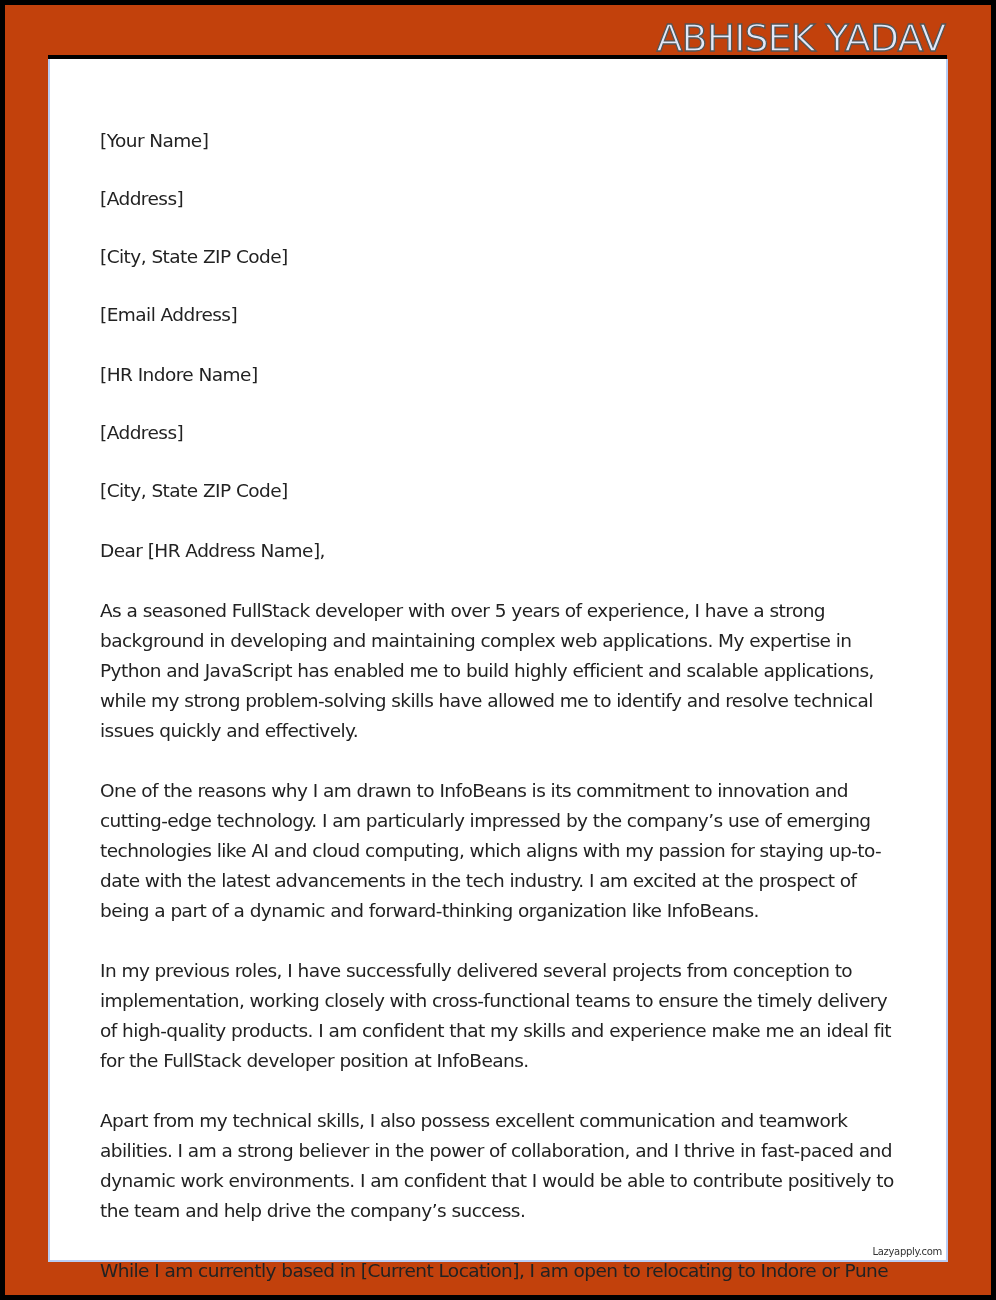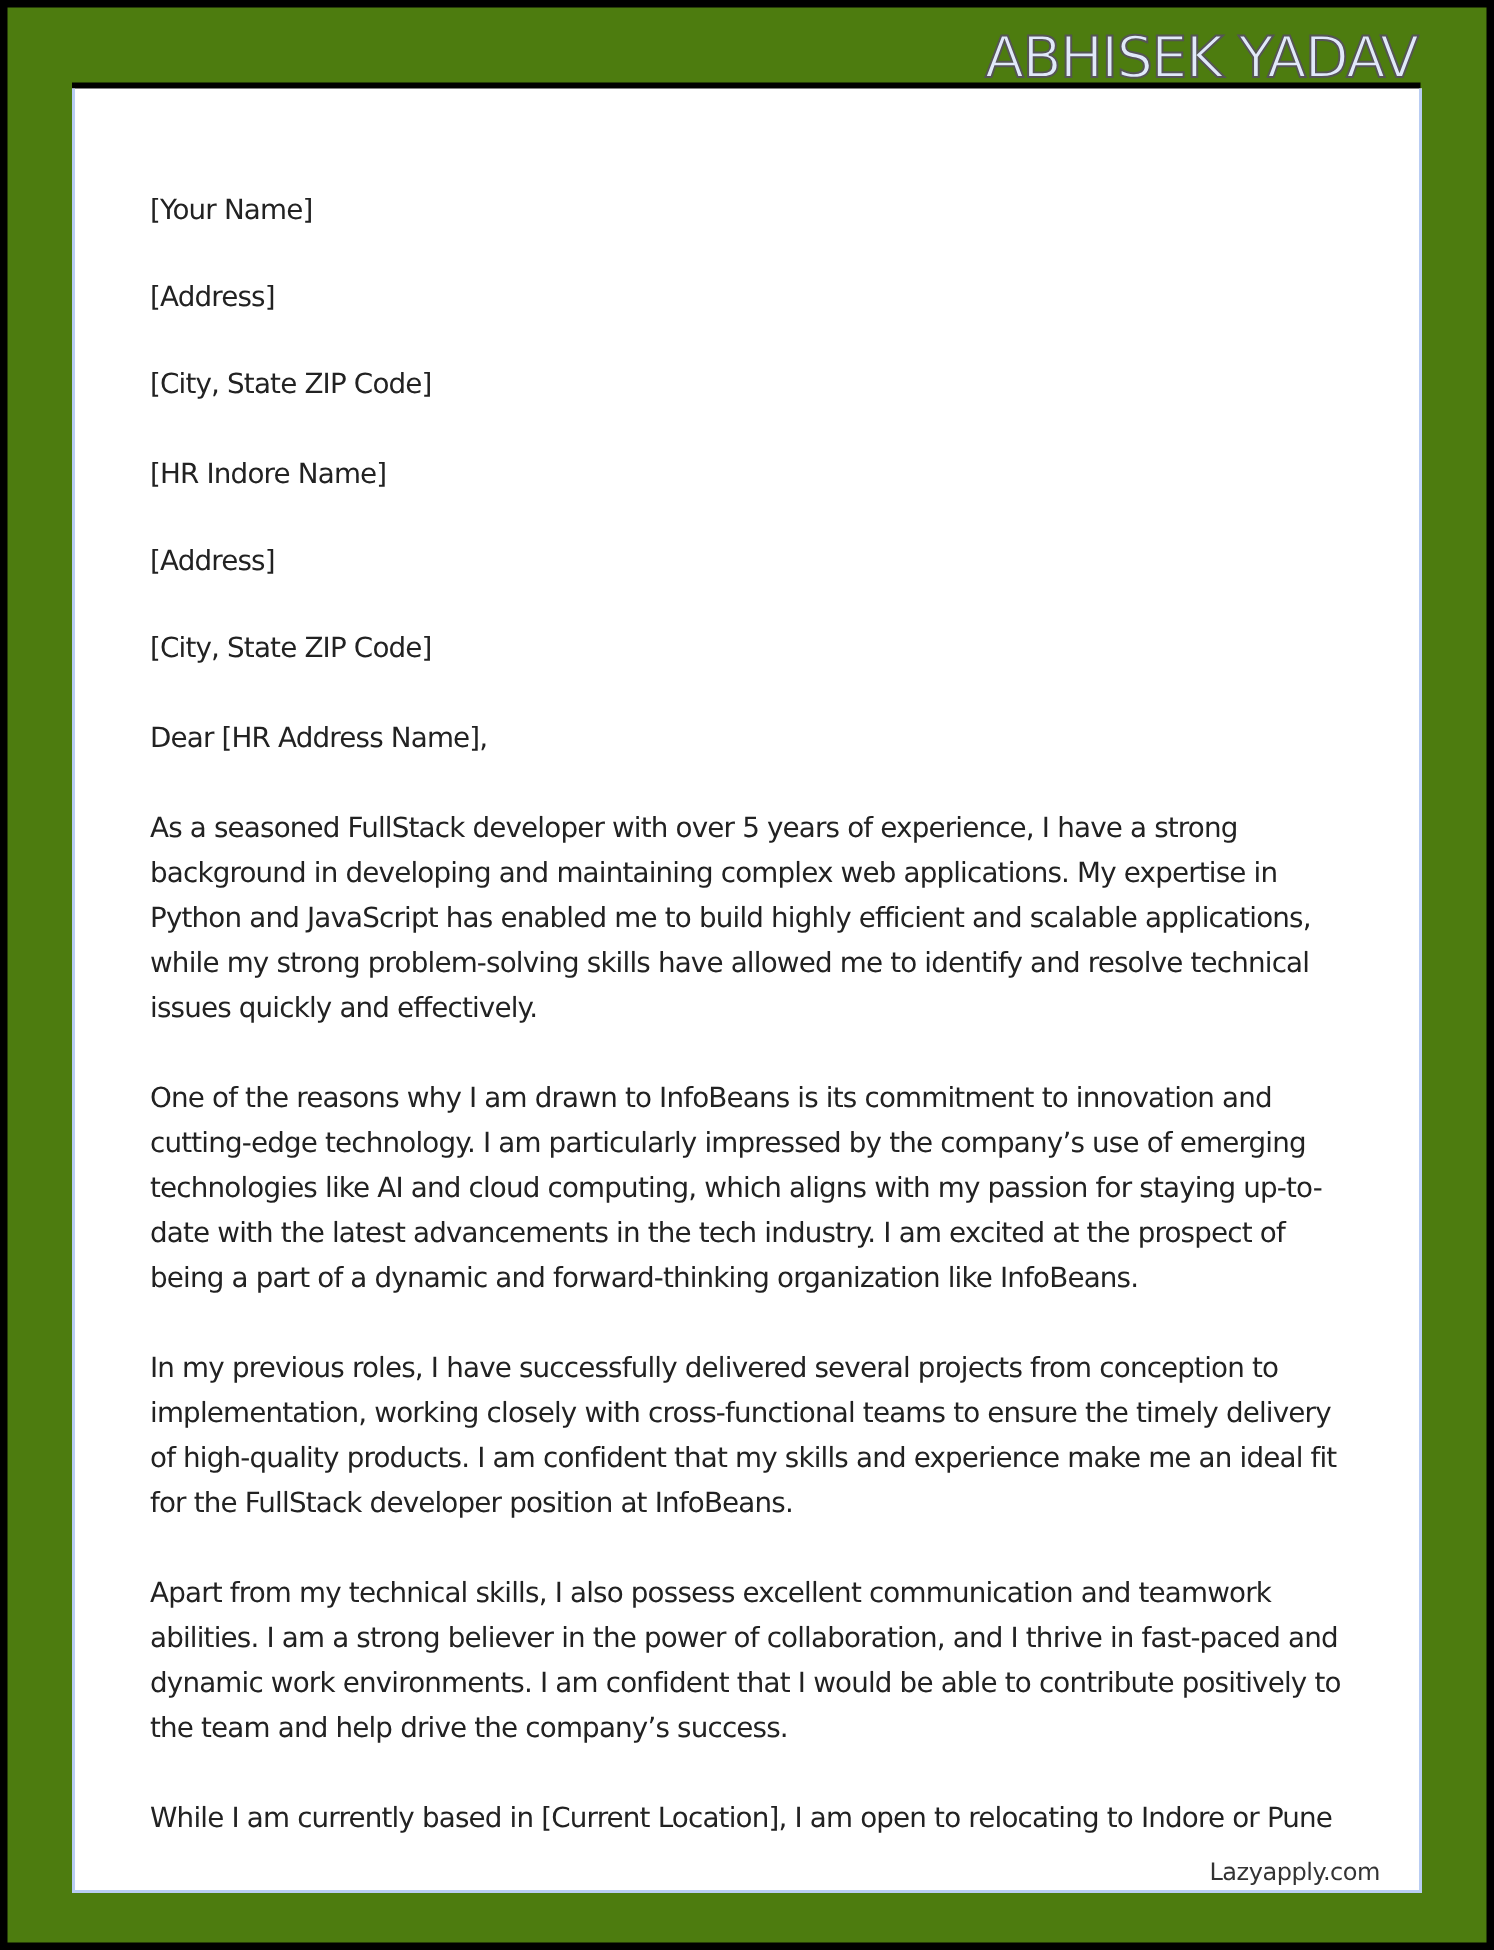--- a/index.html
+++ b/index.html
@@ -13,21 +13,21 @@
       background: #000;
       position: relative;
       font-family: "DejaVu Sans", sans-serif;
     }
     .frame {
       position: absolute;
       left: 5px;
       top: 5px;
       width: 986px;
       height: 1290px;
-      background: #4d7c0f;
+      background: #c2410c;
       overflow: hidden;
     }
     .title {
       position: absolute;
       right: 46px;
       top: 11px;
       font-family: "DejaVu Sans", sans-serif;
       font-size: 38px;
       font-weight: 400;
       letter-spacing: -1px;
@@ -68,43 +68,44 @@
     }
     .letter p {
       margin: 0 0 30px 0;
     }
     .letter .line {
       display: block;
       margin-top: 28px;
     }
     .watermark {
       position: absolute;
-      right: 26px;
+      right: 4px;
       bottom: 3px;
       font-family: "DejaVu Sans", sans-serif;
-      font-size: 16px;
+      font-size: 10px;
       color: #333;
       letter-spacing: -0.3px;
     }
   </style>
 </head>
 <body>
 
 <div class="frame">
   <div class="title">ABHISEK YADAV</div>
   <div class="rule"></div>
   <div class="page">
     <div class="watermark">Lazyapply.com</div>
   </div>
 
   <div class="letter">
     <p>
       <span class="line">[Your Name]</span>
       <span class="line">[Address]</span>
       <span class="line">[City, State ZIP Code]</span>
+      <span class="line">[Email Address]</span>
     </p>
     <p>
       <span class="line">[HR Indore Name]</span>
       <span class="line">[Address]</span>
       <span class="line">[City, State ZIP Code]</span>
     </p>
     <p>Dear [HR Address Name],</p>
     <p>As a seasoned FullStack developer with over 5 years of experience, I have a strong background in developing and maintaining complex web applications. My expertise in Python and JavaScript has enabled me to build highly efficient and scalable applications, while my strong problem-solving skills have allowed me to identify and resolve technical issues quickly and effectively.</p>
     <p>One of the reasons why I am drawn to InfoBeans is its commitment to innovation and cutting-edge technology. I am particularly impressed by the company’s use of emerging technologies like AI and cloud computing, which aligns with my passion for staying up-to-date with the latest advancements in the tech industry. I am excited at the prospect of being a part of a dynamic and forward-thinking organization like InfoBeans.</p>
     <p>In my previous roles, I have successfully delivered several projects from conception to implementation, working closely with cross-functional teams to ensure the timely delivery of high-quality products. I am confident that my skills and experience make me an ideal fit for the FullStack developer position at InfoBeans.</p>

